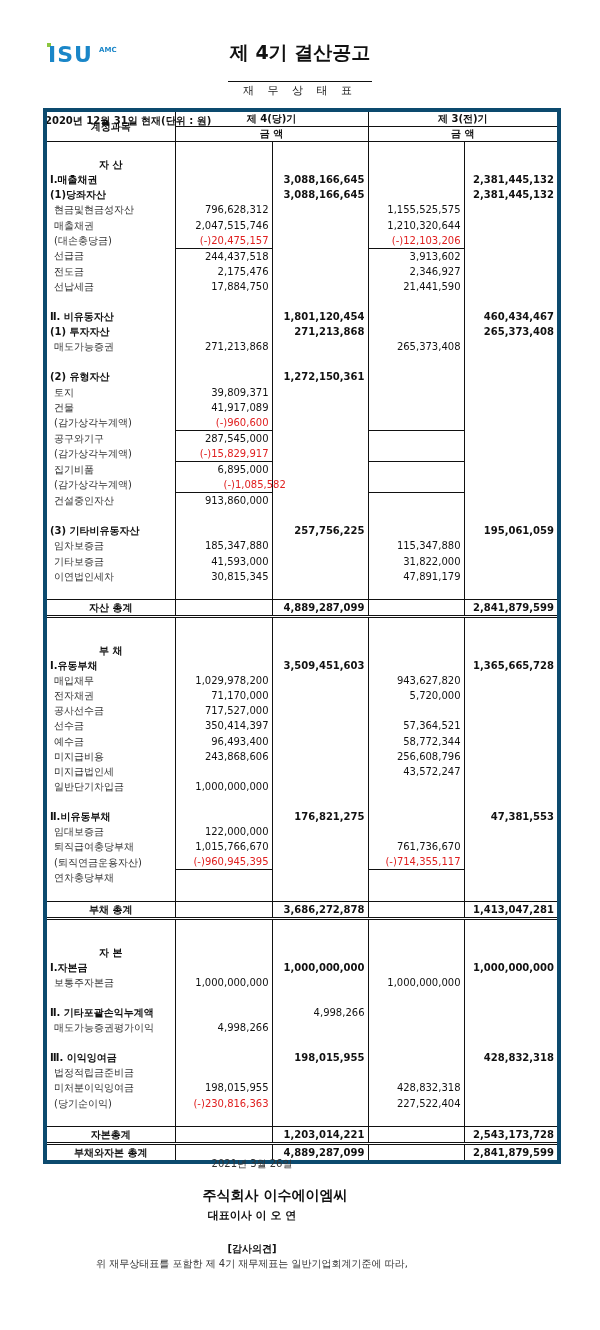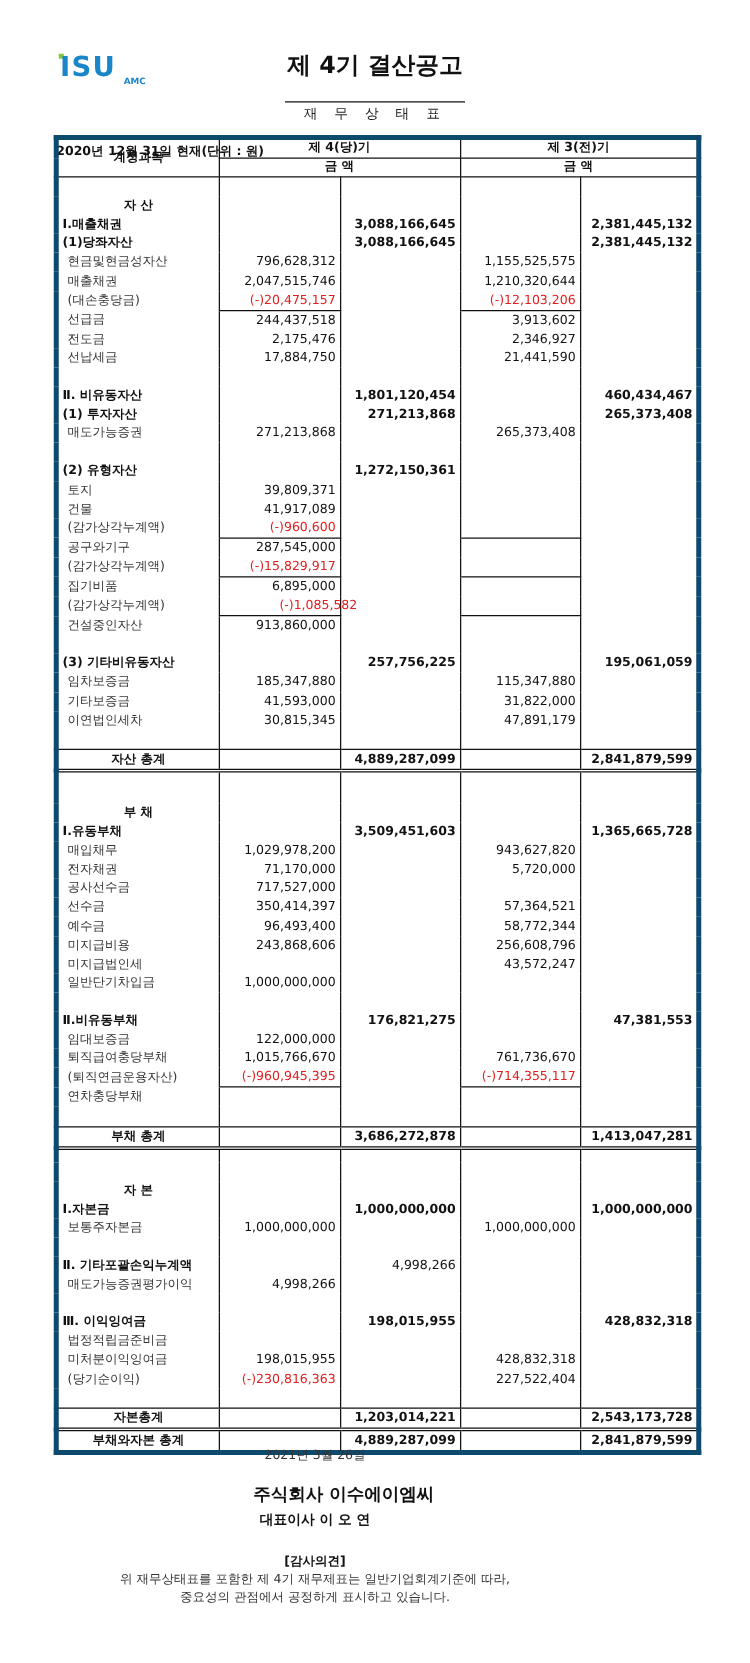--- a/index.html
+++ b/index.html
@@ -1,20 +1,20 @@
 <!DOCTYPE html>
 <html><head>
 <meta charset="utf-8">
 <style>
   html, body { margin:0; padding:0; background:#ffffff; }
   body { width:600px; height:1330px; position:relative; font-family:"DejaVu Sans", sans-serif; color:#111; overflow:hidden; }
   .logo { position:absolute; left:45px; top:43px; height:24px; width:90px; }
   .logo .isu { position:absolute; left:3px; top:0; font-family:"DejaVu Sans", sans-serif; font-weight:bold; font-size:22px; color:#1a86c8; letter-spacing:1px; line-height:24px; }
   .logo .dot { position:absolute; left:2px; top:0px; width:4px; height:4px; background:#8cc63f; }
-  .logo .amc { position:absolute; left:54px; top:18px; font-size:7px; font-weight:bold; color:#1a86c8; }
+  .logo .amc { position:absolute; left:54px; top:3px; font-size:7px; font-weight:bold; color:#1a86c8; }
   .title { position:absolute; left:0; width:600px; top:41px; text-align:center; }
   .title .main { display:inline-block; font-size:19px; font-weight:bold; border-bottom:1.5px solid #111; padding:0 2px 18px; line-height:22px; }
   .title .sub { font-size:11px; letter-spacing:5px; margin-top:1px; color:#222; }
   .meta { position:absolute; left:45px; width:513px; top:94px; font-size:10px; font-weight:bold; display:flex; justify-content:flex-start;margin-top:20px; }
   table.fs { position:absolute; left:43px; top:108px; width:514px; border-collapse:collapse; table-layout:fixed; font-size:10px; border:4px solid #0c4a6e; }
   table.fs col.c0 { width:130px; } table.fs col.c1 { width:97px; } table.fs col.c2 { width:96px; } table.fs col.c3 { width:96px; } table.fs col.c4 { width:95px; }
   table.fs th { font-weight:bold; font-size:10px; border:1px solid #111; height:14px; padding:0; line-height:14px; }
   table.fs td { border-left:1px solid #111; border-right:1px solid #111; padding:0 3px; height:15.1px; line-height:15px; white-space:nowrap; }
   td.num { text-align:right; }
   td.b { font-weight:bold; }
@@ -540,14 +540,13 @@
       </tr>
     </tbody>
 </table>
 
 <div class="footer f-date">2021년 3월 26일</div>
 <div class="footer f-co">주식회사 이수에이엠씨</div>
 <div class="footer f-ceo">대표이사 이 오 연</div>
 <div class="footer f-audit-h">[감사의견]</div>
 <div class="footer f-audit">
   <div>위 재무상태표를 포함한 제 4기 재무제표는 일반기업회계기준에 따라,</div>
-  <div>중요성의 관점에서 공정하게 표시하고 있습니다.</div>
 </div>
 
 </body></html>

